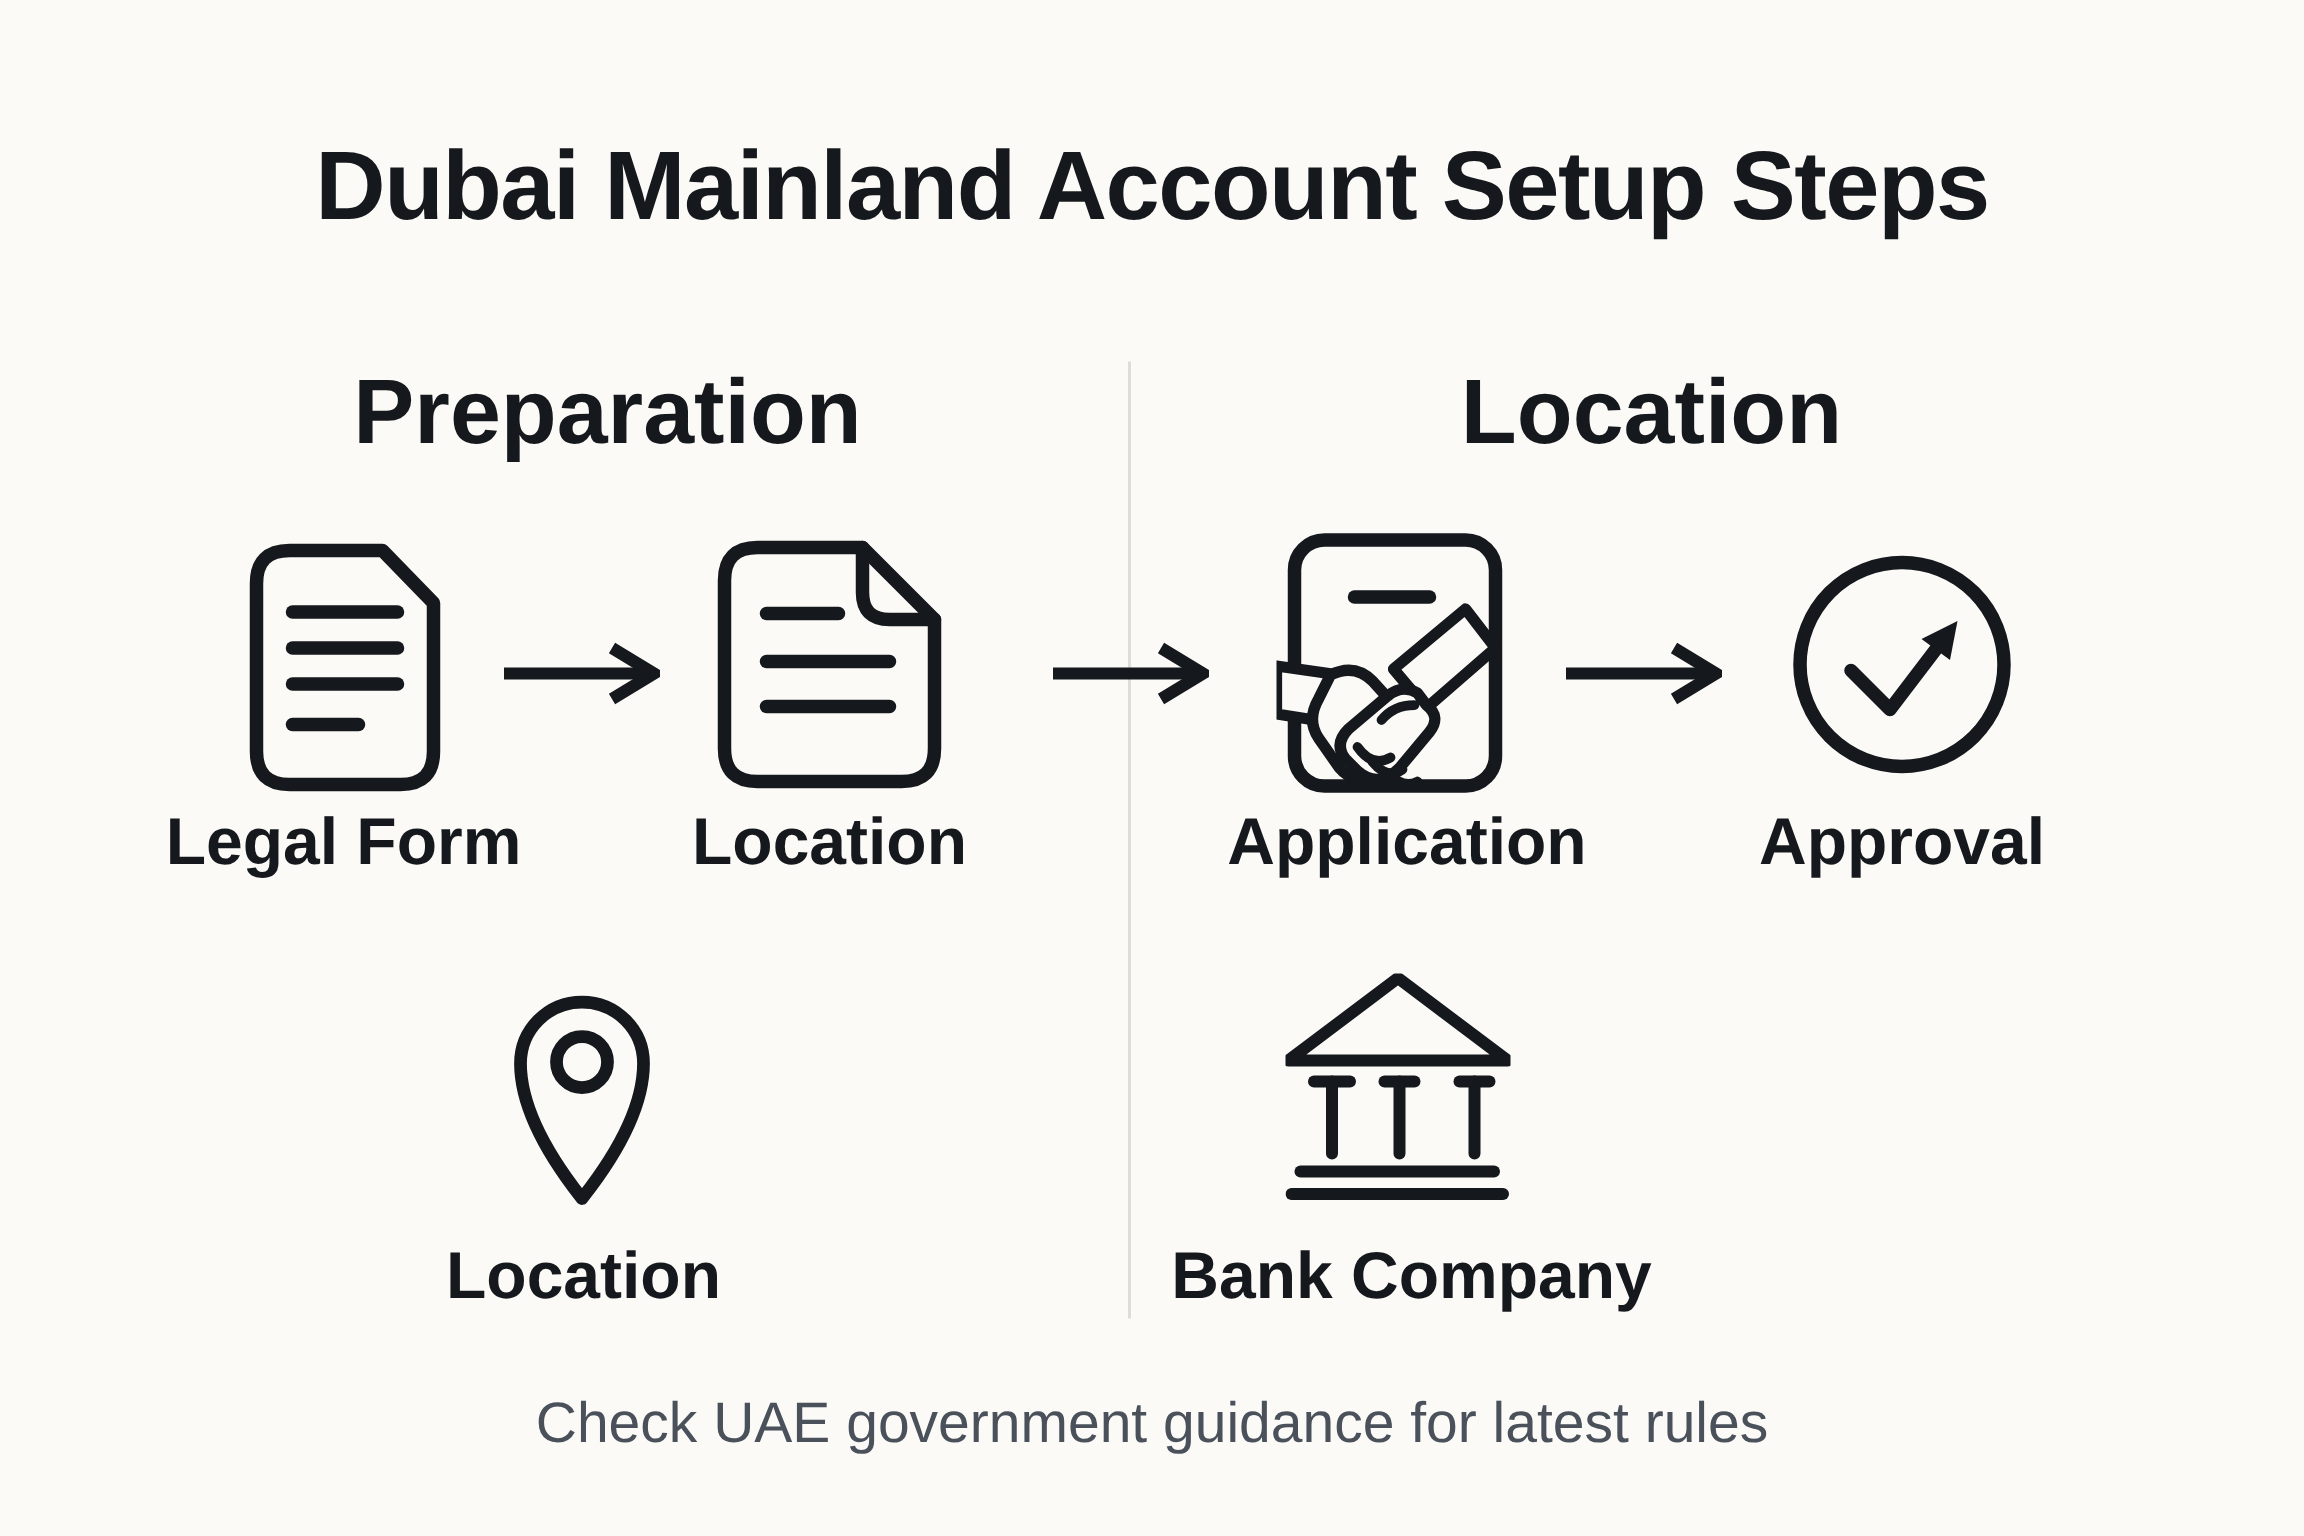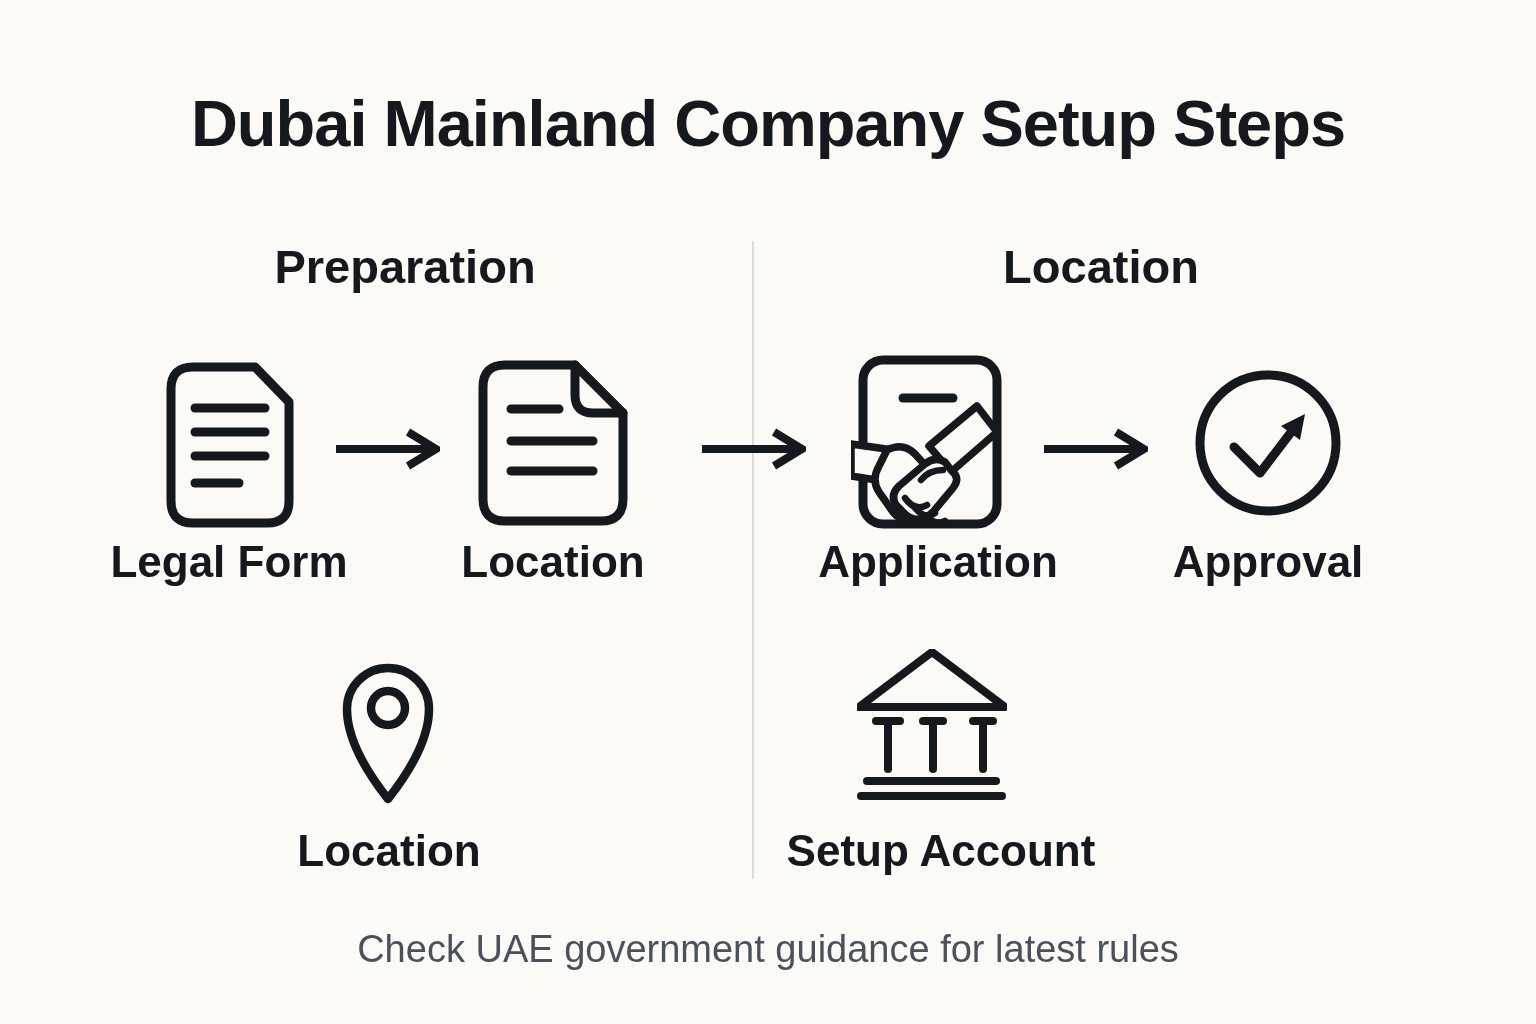--- a/index.html
+++ b/index.html
@@ -10,21 +10,21 @@
     font-family:"Liberation Sans","DejaVu Sans",sans-serif;
     overflow:hidden;
   }
   .title {
     position:absolute; top:88px; left:0; width:100%;
     text-align:center; font-size:65px; font-weight:700;
     letter-spacing:-1px; margin:0; line-height:1.1;
   }
   .section-header {
     position:absolute; top:241px; transform:translateX(-50%);
-    white-space:nowrap; font-size:47px; font-weight:600; line-height:1.1;
+    white-space:nowrap; font-size:61px; font-weight:600; line-height:1.1;
   }
   .section-header.prep { left:405px; }
   .section-header.exec { left:1101px; }
   .divider {
     position:absolute; left:752px; top:241px; width:2px; height:638px;
     background:var(--divider,#dcdcd8);
   }
   .step-label {
     position:absolute; transform:translateX(-50%); white-space:nowrap;
     font-size:44px; font-weight:600; line-height:1.1;
@@ -64,21 +64,21 @@
   }
   .fingers { fill:none; stroke:var(--ink,#15181c); stroke-width:6.5; stroke-linecap:round; stroke-linejoin:round; }
   .fillink { fill:var(--ink,#15181c); stroke:none; }
   .arrow-st { fill:none; stroke:var(--ink,#15181c); stroke-width:8; stroke-linecap:butt; stroke-linejoin:miter; }
 </style>
 </head>
 <body>
 
 <div class="canvas">
 
-  <h1 class="title">Dubai Mainland Company Setup Steps</h1>
+  <h1 class="title">Dubai Mainland Account Setup Steps</h1>
 
   <div class="divider"></div>
 
   <div class="section-header prep">Preparation</div>
   <div class="section-header exec">Location</div>
 
   <svg class="icon icon-legal" width="132" height="168" viewBox="0 0 132 168">
     <path class="st sw9" d="M30 6 H92 L126 41 V140 Q126 162 104 162 H30 Q8 162 8 140 V28 Q8 6 30 6 Z"></path>
     <path class="st sw9" d="M32 47 H102"></path>
     <path class="st sw9" d="M32 71 H102"></path>
@@ -146,17 +146,17 @@
     <path class="st sw8" d="M2 58 L75 3 L148 58 Z"></path>
     <path class="st sw8" d="M19 72 H43"></path>
     <path class="st sw8" d="M66 72 H86"></path>
     <path class="st sw8" d="M116 72 H136"></path>
     <path class="st sw8" d="M31 72 V120"></path>
     <path class="st sw8" d="M76 72 V120"></path>
     <path class="st sw8" d="M126 72 V120"></path>
     <path class="st sw8" d="M10 132 H139"></path>
     <path class="st sw8" d="M4 147 H145"></path>
   </svg>
-  <div class="step-label row2 lbl-bank">Setup Account</div>
+  <div class="step-label row2 lbl-bank">Bank Company</div>
 
   <div class="footer">Check UAE government guidance for latest rules</div>
 
 </div>
 
 </body></html>

